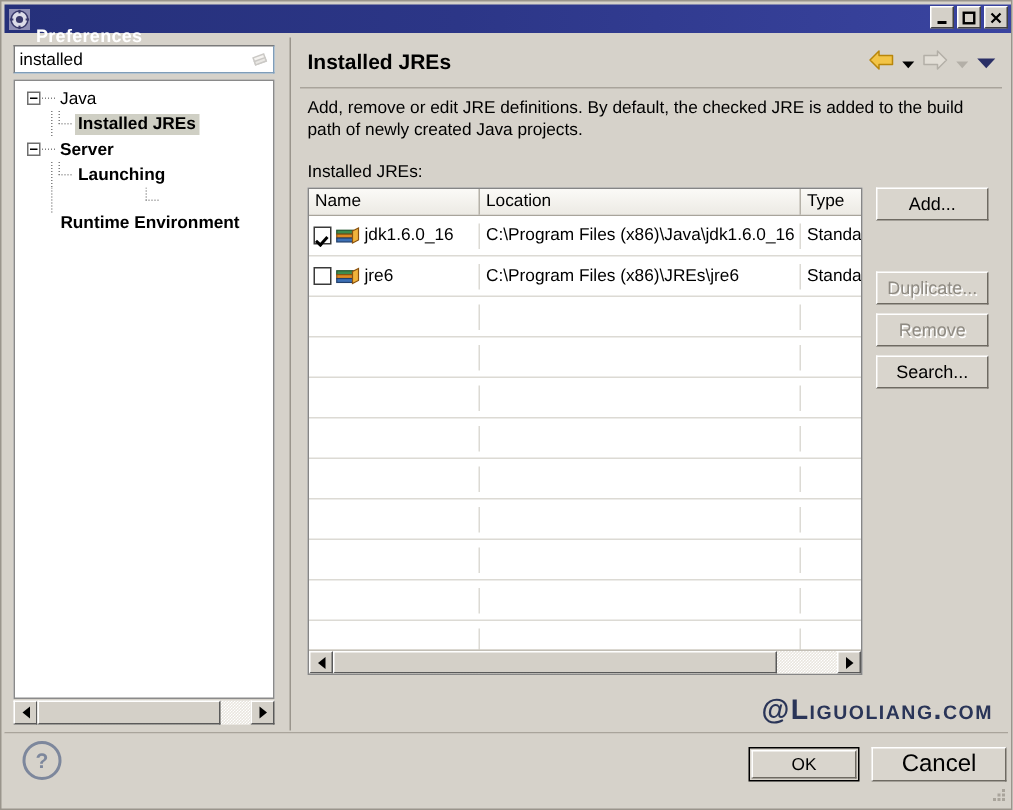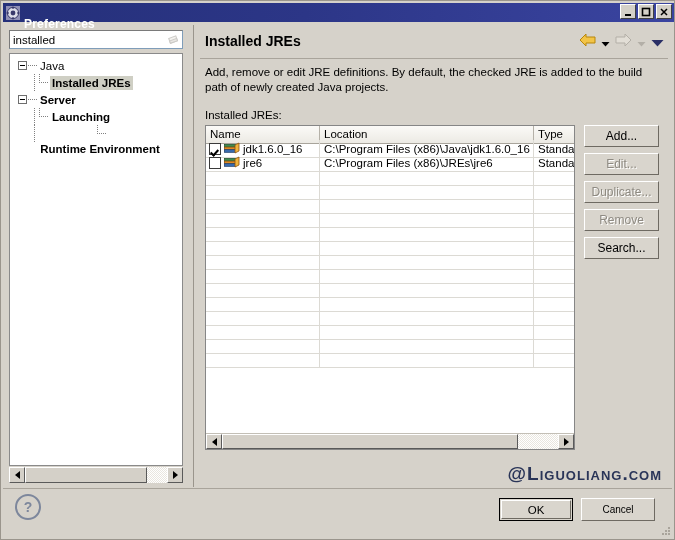--- a/index.html
+++ b/index.html
@@ -216,21 +216,21 @@
     box-sizing: border-box;
     border-right: 1px solid #b5b1a8;
     background: linear-gradient(to bottom, #fbfaf7 0%, #eceae4 100%);
     white-space: nowrap; overflow: hidden;
   }
   .th.c-name { width: 114px; }
   .th.c-loc  { width: 214px; }
   .th.c-type { width: 40px; border-right: none; }
   .tbody { position: relative; }
   .tr {
-    display: flex; height: 14px; align-items: flex-end;
+    display: flex; height: 27px; align-items: center;
     border-bottom: 1px solid #dcdad4;
     box-sizing: border-box;
   }
   .td {
     font-size: 11.5px; color: #000;
     box-sizing: border-box;
     border-right: 1px solid #dcdad4;
     height: 17px; display: flex; align-items: center;
     padding-left: 4px; white-space: nowrap; overflow: hidden;
   }
@@ -308,27 +308,27 @@
     font-size: 11.5px; color: #000;
   }
   .btn-ok .inner {
     position: absolute; left: 1px; top: 1px; right: 1px; bottom: 1px;
     border-top: 1px solid #ffffff; border-left: 1px solid #ffffff;
     border-right: 1px solid #6e6a62; border-bottom: 1px solid #6e6a62;
     box-sizing: border-box; pointer-events: none;
   }
   .btn-cancel {
     position: absolute; left: 580px; top: 497px;
-    width: 74px; height: 23px;
+    width: 90px; height: 23px;
     background: #d9d5cd;
     border-top: 1px solid #ffffff; border-left: 1px solid #ffffff;
     border-right: 1px solid #6e6a62; border-bottom: 1px solid #6e6a62;
     box-sizing: border-box;
     display: flex; align-items: center; justify-content: center;
-    font-size: 10px; color: #000;
+    font-size: 16px; color: #000;
   }
   .resize-grip {
     position: absolute; right: 3px; bottom: 3px; width: 12px; height: 12px;
   }
 </style>
 </head>
 <body>
 
 <div class="dialog">
 
@@ -592,21 +592,20 @@
         <span class="hs-track">
           <span class="hs-thumb" style="width:88%;"></span>
         </span>
         <span class="hs-btn">
           <span class="arrow-r"></span>
         </span>
       </div>
     </div>
 
     <button class="btn" style="left:390px; top:100px;">Add...</button>
-    <button class="btn disabled" style="left:390px; top:128px;" disabled="">Edit...</button>
     <button class="btn disabled" style="left:390px; top:156px;" disabled="">Duplicate...</button>
     <button class="btn disabled" style="left:390px; top:184px;" disabled="">Remove</button>
     <button class="btn" style="left:390px; top:212px;">Search...</button>
 
   </div>
 
   <div class="watermark">@Liguoliang.com</div>
 
   <div class="footer-rule"></div>
   <div class="footer"></div>

